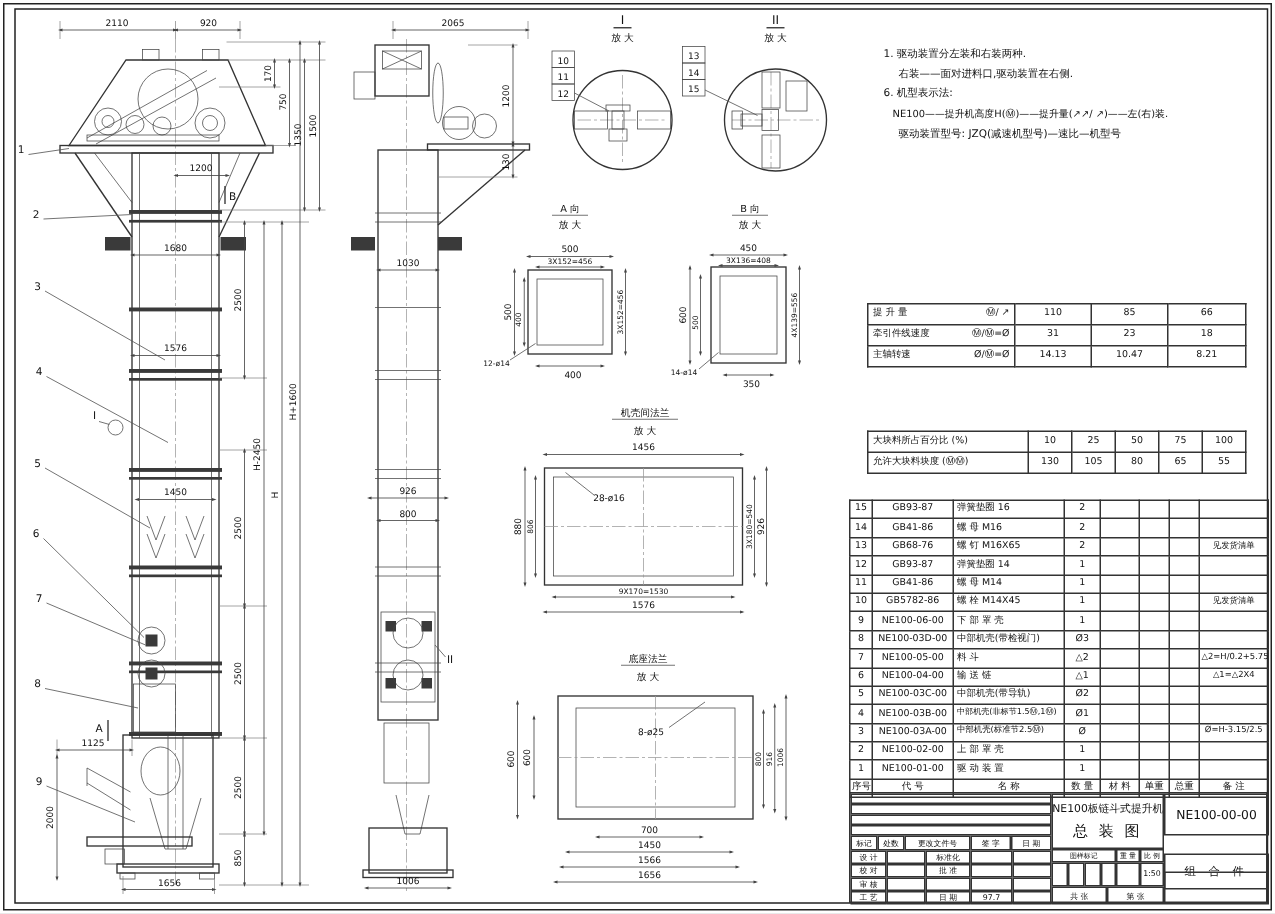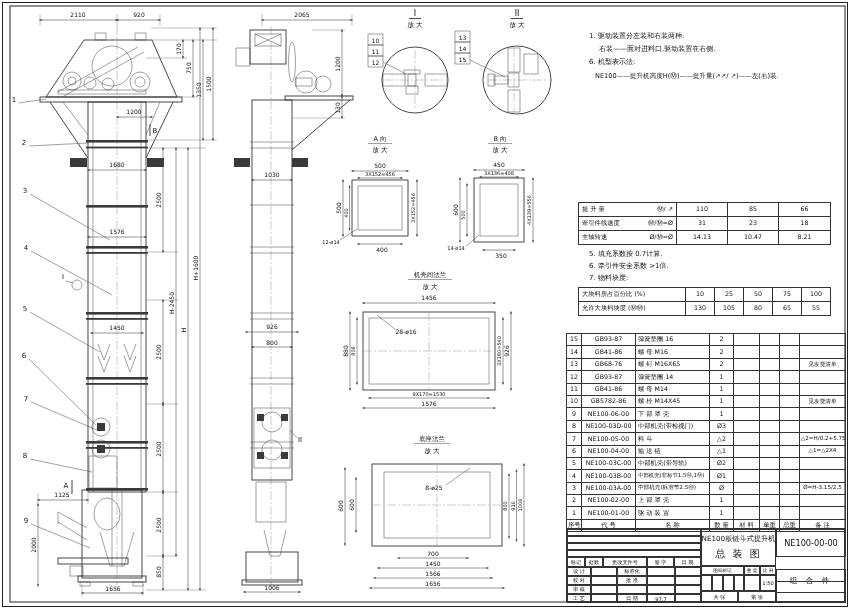--- a/index.html
+++ b/index.html
@@ -443,20 +443,21 @@
     <line x1="370" y1="588" x2="504" y2="588" class="dim"></line>
     <text x="433" y="585.5" class="dt">1656</text>
   </g>
 </svg>
 
 <div class="abs" style="left:583px;top:30px;width:258px;">
   <div class="nline" style="margin-left:6px">1. 驱动装置分左装和右装两种.</div>
   <div class="nline" style="margin-left:16px">右装——面对进料口,驱动装置在右侧.</div>
   <div class="nline" style="margin-left:6px">6. 机型表示法:</div>
   <div class="nline" style="margin-left:12px;font-size:6.6px">NE100——提升机高度H(Ⓜ)——提升量(↗↗/ ↗)——左(右)装.</div>
+  <div class="nline" style="margin-left:16px">驱动装置型号: JZQ(减速机型号)—速比—机型号</div>
 </div>
 
 
 <table class="gt spec abs" style="left:578px;top:202px;width:252px">
   <colgroup>
         <col style="width:98px">
         <col style="width:51px">
         <col style="width:51px">
         <col style="width:52px">
       </colgroup>
@@ -490,25 +491,20 @@
               <span>Ø/Ⓜ=Ø</span>
             </span>
           </td>
     <td>14.13</td>
     <td>10.47</td>
     <td>8.21</td>
   </tr>
 </tbody>
     </table>
 
-<div class="abs" style="left:583px;top:248px;width:258px;">
-  <div class="tline" style="margin-left:6px">5. 填充系数按 0.7计算.</div>
-  <div class="tline" style="margin-left:6px">6. 牵引件安全系数 &gt;1倍.</div>
-  <div class="tline" style="margin-left:6px">7. 物料块度:</div>
-</div>
 
 <table class="gt lump abs" style="left:578px;top:287px;width:252px">
   <colgroup>
         <col style="width:107px">
         <col style="width:29px">
         <col style="width:29px">
         <col style="width:29px">
         <col style="width:29px">
         <col style="width:29px">
       </colgroup>

